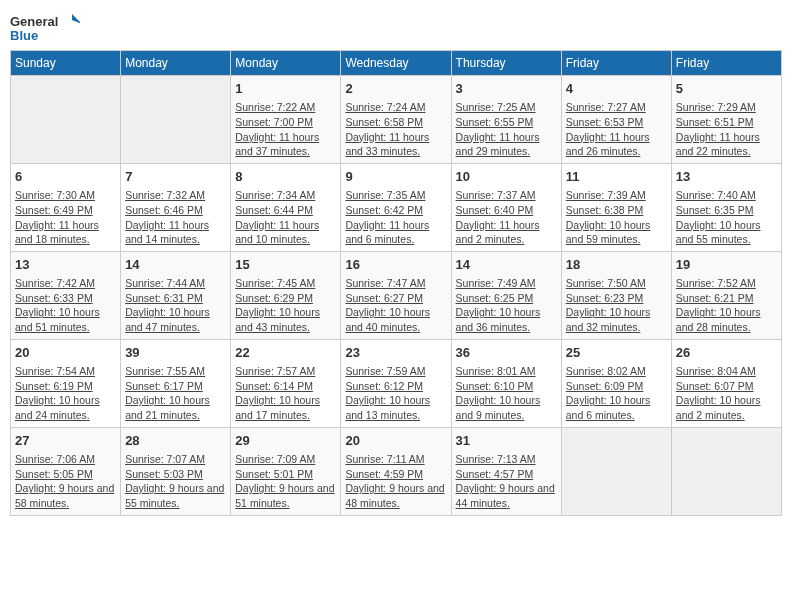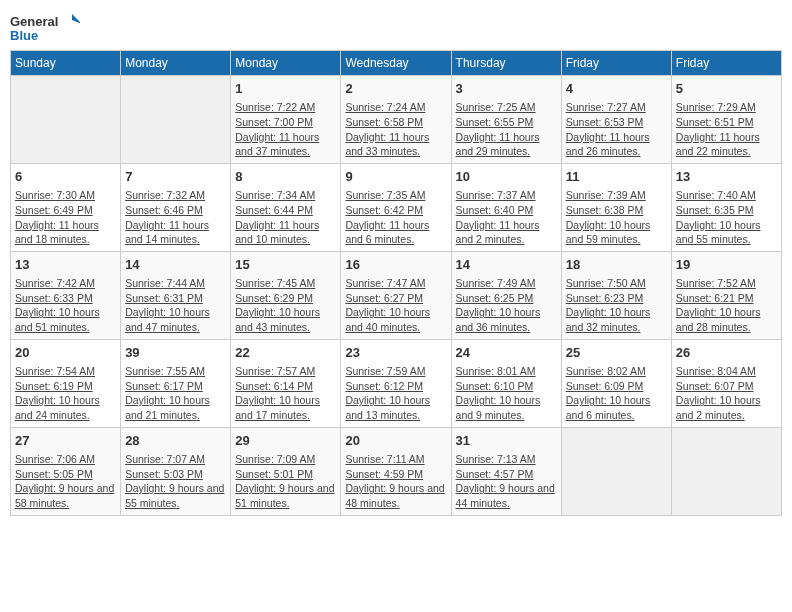--- a/index.html
+++ b/index.html
@@ -206,21 +206,21 @@
         </td>
         <td>
           <span class="day-num">22</span>
           <div class="cell-text">Sunrise: 7:57 AM<br>Sunset: 6:14 PM<br>Daylight: 10 hours and 17 minutes.</div>
         </td>
         <td>
           <span class="day-num">23</span>
           <div class="cell-text">Sunrise: 7:59 AM<br>Sunset: 6:12 PM<br>Daylight: 10 hours and 13 minutes.</div>
         </td>
         <td>
-          <span class="day-num">24</span>
+          <span class="day-num">36</span>
           <div class="cell-text">Sunrise: 8:01 AM<br>Sunset: 6:10 PM<br>Daylight: 10 hours and 9 minutes.</div>
         </td>
         <td>
           <span class="day-num">25</span>
           <div class="cell-text">Sunrise: 8:02 AM<br>Sunset: 6:09 PM<br>Daylight: 10 hours and 6 minutes.</div>
         </td>
         <td>
           <span class="day-num">26</span>
           <div class="cell-text">Sunrise: 8:04 AM<br>Sunset: 6:07 PM<br>Daylight: 10 hours and 2 minutes.</div>
         </td>

